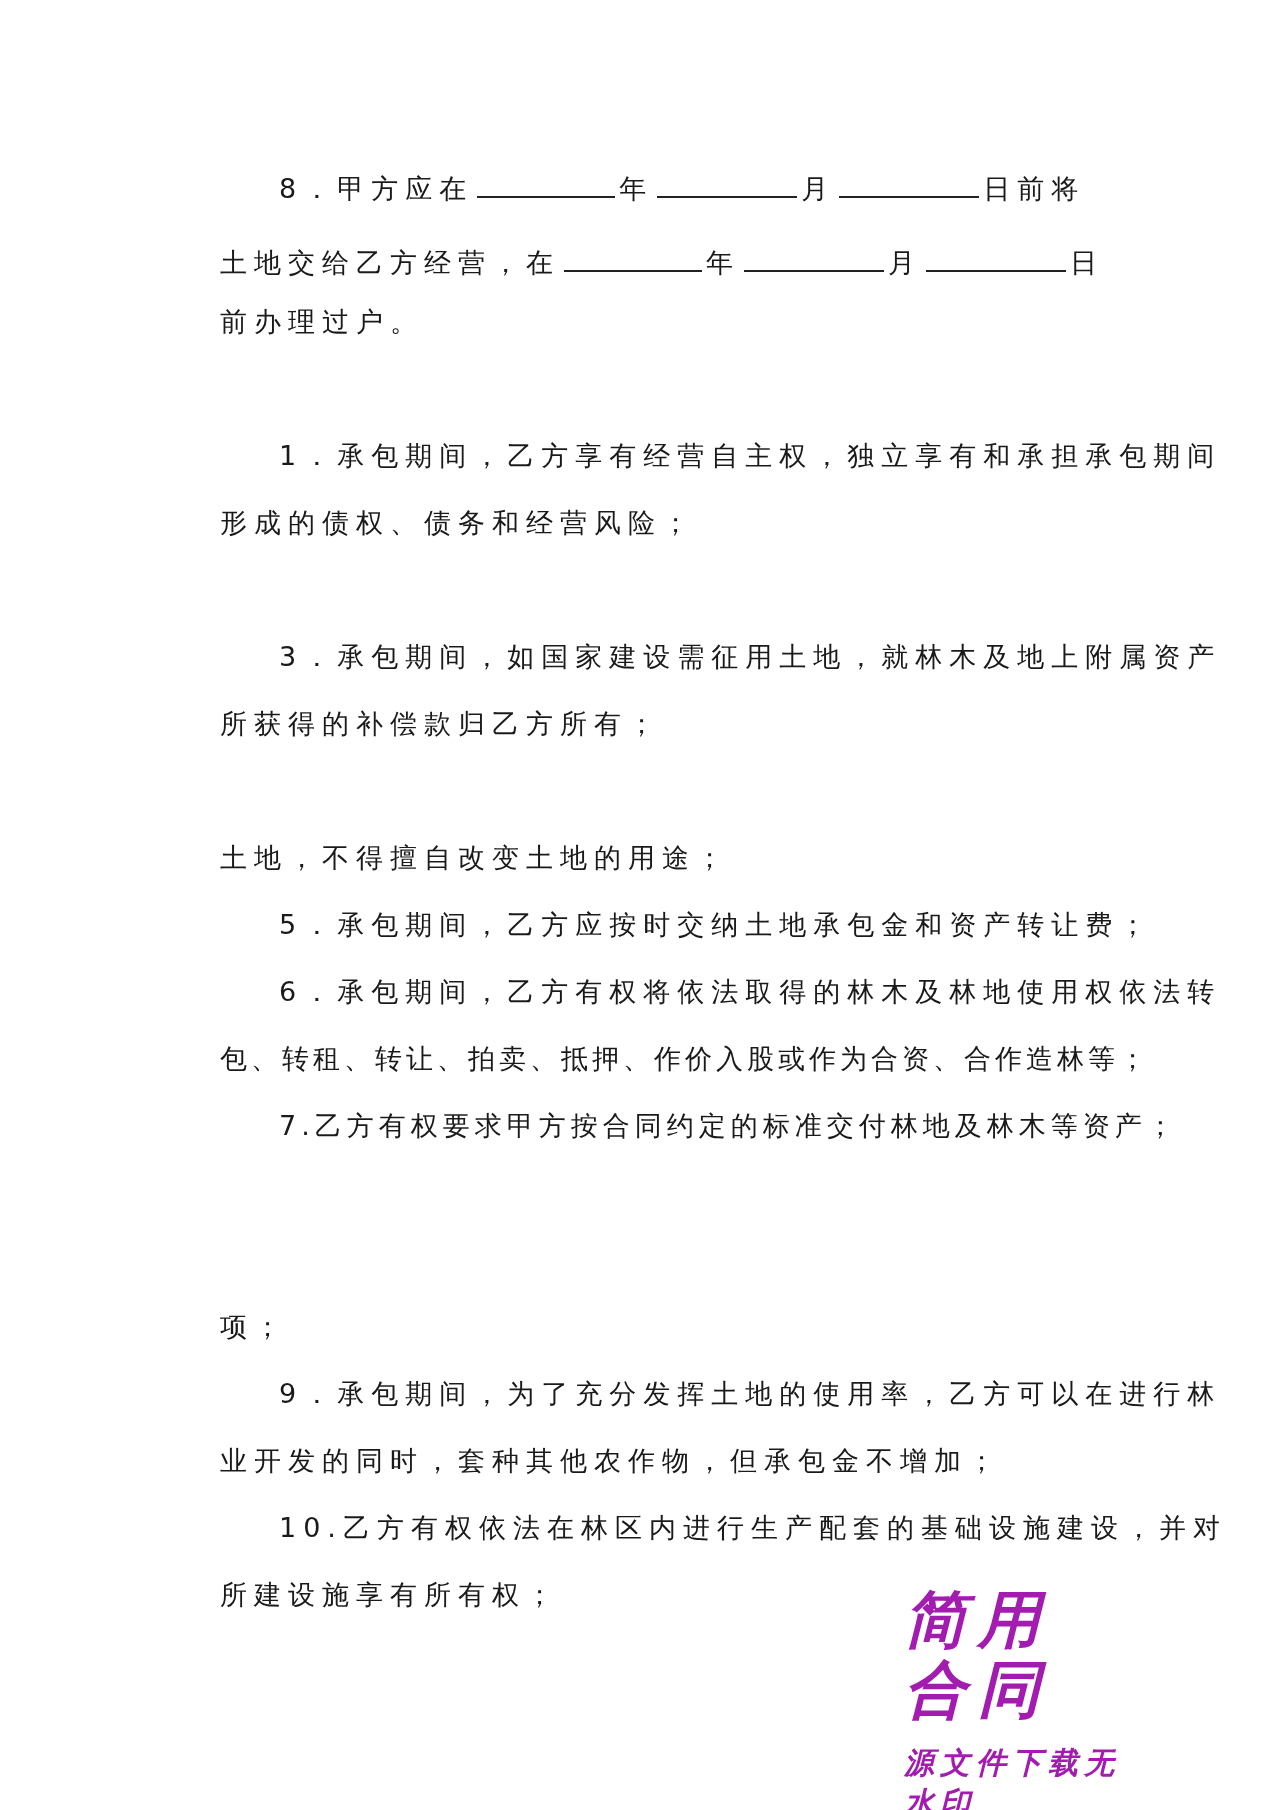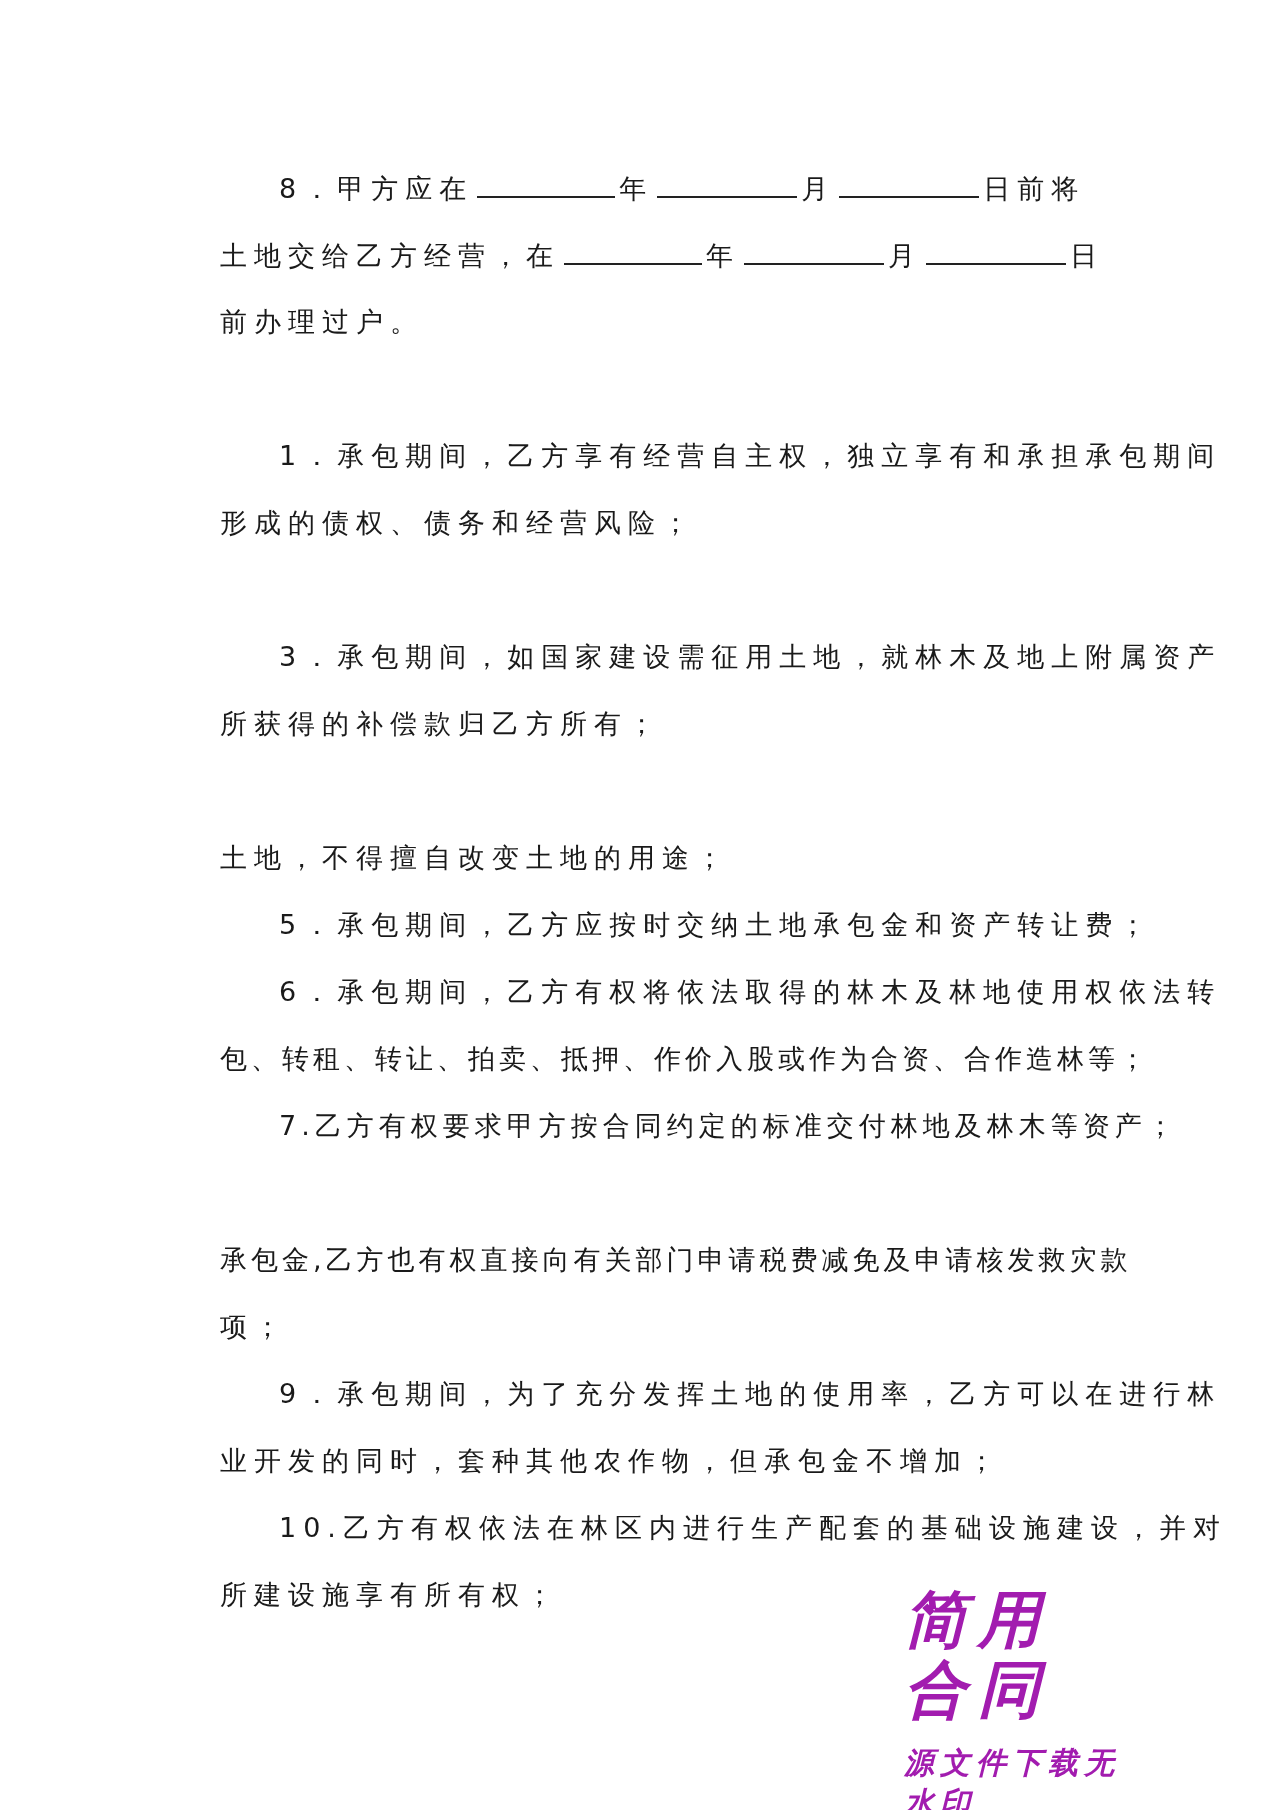--- a/index.html
+++ b/index.html
@@ -65,21 +65,21 @@
   }
 </style>
 </head>
 <body>
 
 <div class="page">
 
   <div class="line indent" style="top:168px;">
     <span>8．甲方应在</span><span class="blank" style="width:138px;"></span><span>年</span><span class="blank" style="width:140px;"></span><span>月</span><span class="blank" style="width:140px;"></span><span>日前将</span>
   </div>
-  <div class="line" style="top:235px;">
+  <div class="line" style="top:242px;">
     <span>土地交给乙方经营，在</span><span class="blank" style="width:138px;"></span><span>年</span><span class="blank" style="width:140px;"></span><span>月</span><span class="blank" style="width:140px;"></span><span>日</span>
   </div>
   <div class="line" style="top:302px;">前办理过户。</div>
 
 
   <div class="line indent" style="top:436px;">1．承包期间，乙方享有经营自主权，独立享有和承担承包期间</div>
   <div class="line" style="top:503px;">形成的债权、债务和经营风险；</div>
 
 
   <div class="line indent" style="top:637px;">3．承包期间，如国家建设需征用土地，就林木及地上附属资产</div>
@@ -87,21 +87,20 @@
 
   <div class="line" style="top:838px;">土地，不得擅自改变土地的用途；</div>
 
   <div class="line indent" style="top:905px;">5．承包期间，乙方应按时交纳土地承包金和资产转让费；</div>
 
   <div class="line indent" style="top:972px;">6．承包期间，乙方有权将依法取得的林木及林地使用权依法转</div>
   <div class="line" style="top:1039px; letter-spacing:4px;">包、转租、转让、拍卖、抵押、作价入股或作为合资、合作造林等；</div>
 
   <div class="line indent" style="top:1106px; letter-spacing:5px;">7.乙方有权要求甲方按合同约定的标准交付林地及林木等资产；</div>
 
-  <div class="line" style="top:1240px; letter-spacing:4px;">承包金,乙方也有权直接向有关部门申请税费减免及申请核发救灾款</div>
   <div class="line" style="top:1307px;">项；</div>
 
   <div class="line indent" style="top:1374px;">9．承包期间，为了充分发挥土地的使用率，乙方可以在进行林</div>
   <div class="line" style="top:1441px;">业开发的同时，套种其他农作物，但承包金不增加；</div>
 
   <div class="line indent" style="top:1508px;">10.乙方有权依法在林区内进行生产配套的基础设施建设，并对</div>
   <div class="line" style="top:1575px;">所建设施享有所有权；</div>
 
   <div class="watermark">
     <div class="wm-title">简用合同</div>

